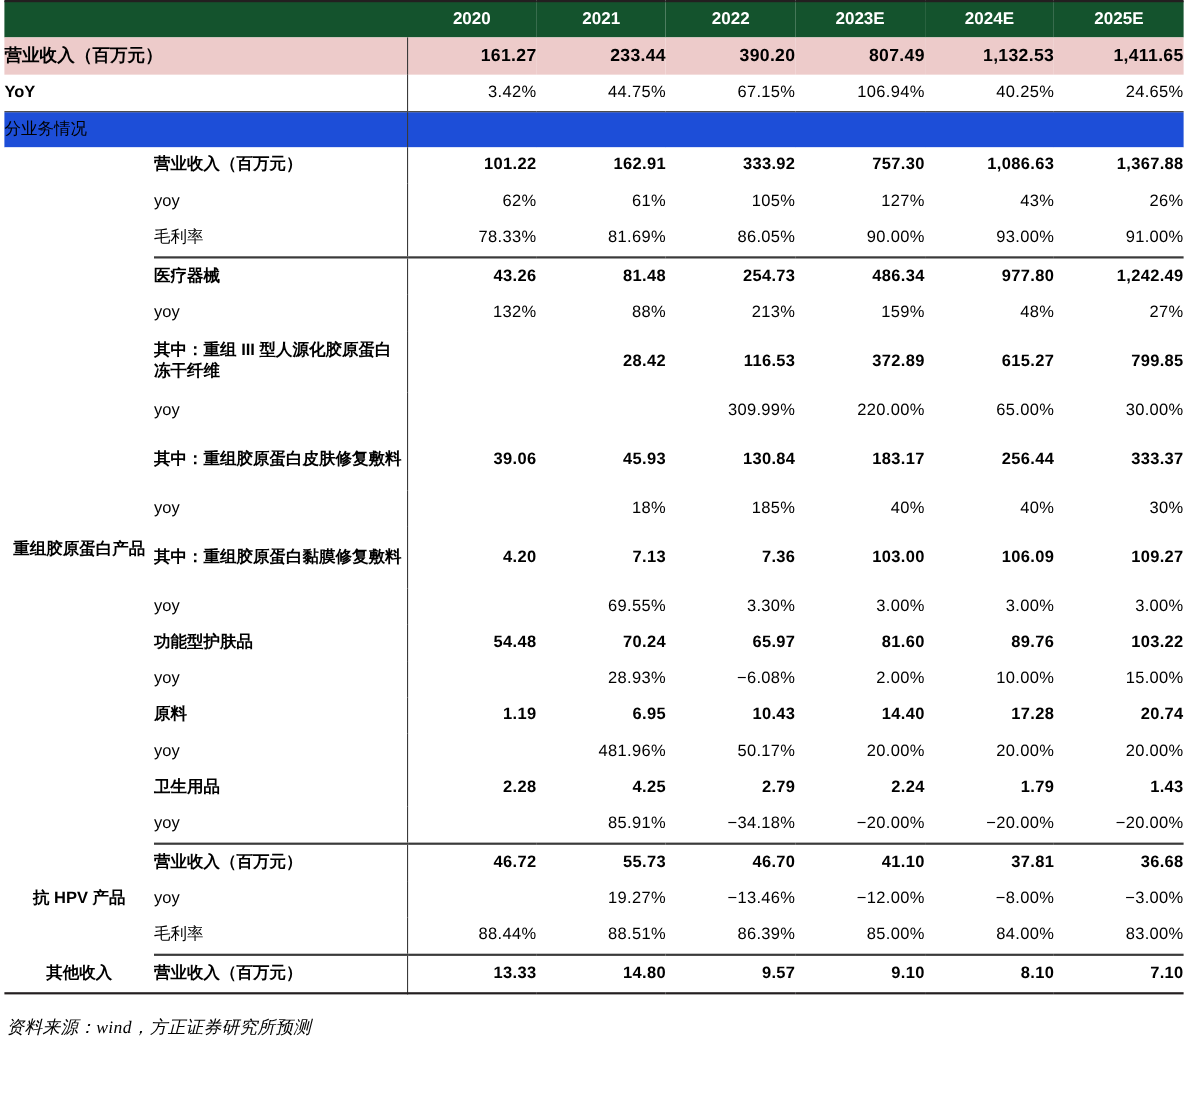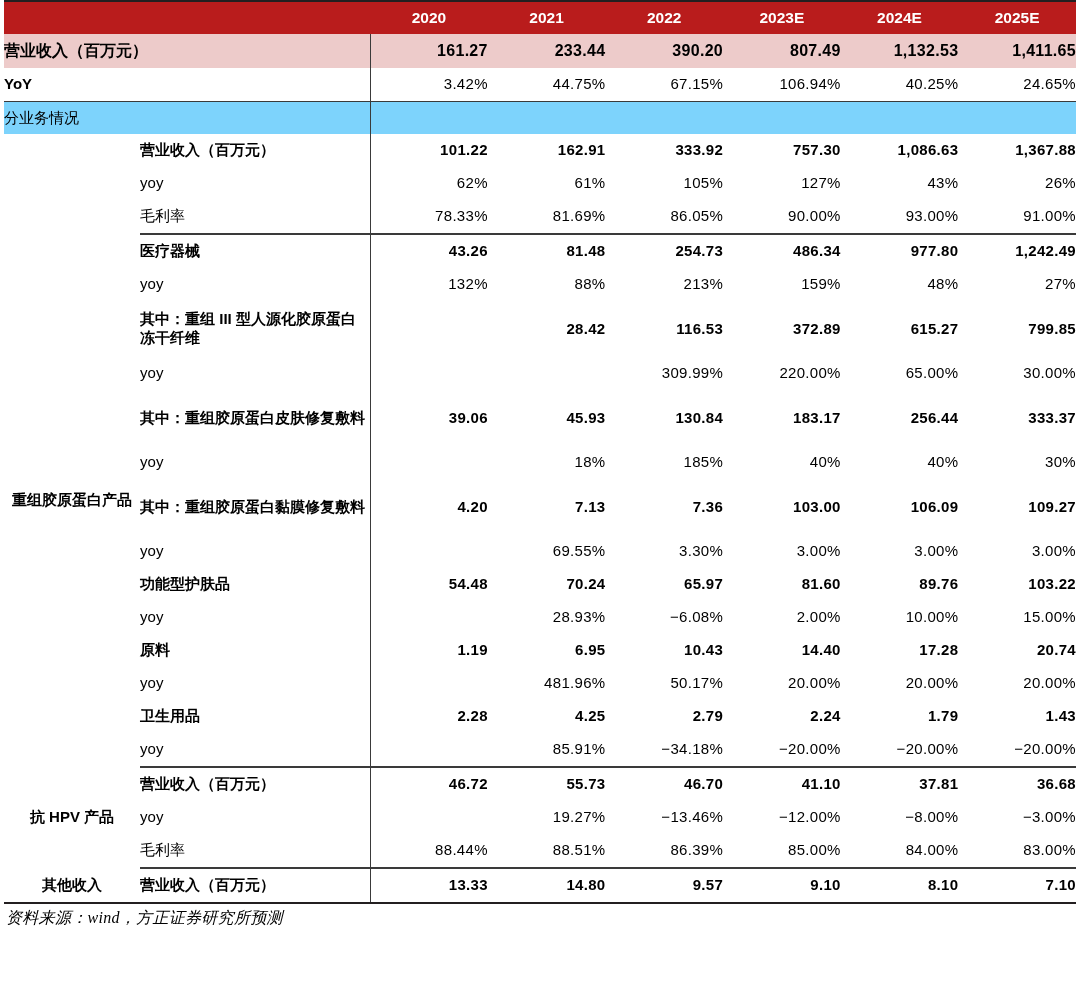--- a/index.html
+++ b/index.html
@@ -48,21 +48,21 @@
     line-height: 1.25;
   }
 
   
   col.c-group  { width: 136px; }
   col.c-label  { width: 230px; }
   col.c-year   { width: 117.6px; }
 
   
   thead tr.head-row th {
-    background: #b91c1c;
+    background: #14532d;
     color: #ffffff;
     font-weight: bold;
     font-size: 15.5px;
     height: 32px;
     text-align: center;
     border: none;
   }
   thead tr.head-row th.head-blank {
     text-align: left;
   }
@@ -88,34 +88,34 @@
   }
   .bold  { font-weight: bold; }
   .norm  { font-weight: normal; }
 
   
   .vsep { border-left: 1.6px solid #3a3a3a; }
 
   
   tr.row-revenue td { background: #edcbca; height: 34px; font-weight: bold; font-size: 16px; }
   tr.row-yoy-top td { background: #ffffff; height: 33px; border-bottom: 1.6px solid #3a3a3a; }
-  tr.row-section td { background: #7dd3fc; height: 32px; }
+  tr.row-section td { background: #1d4ed8; height: 32px; }
 
   tr.data td { height: 33px; background: #ffffff; }
   tr.tall td { height: 56px; }
   tr.block-end td { border-bottom: 2px solid #3a3a3a; }
 
   .two-line { line-height: 1.45; }
 
   
   .source {
     font-family: "Liberation Serif", "DejaVu Serif", serif;
     font-style: italic;
     font-size: 16px;
-    padding: 4px 0 0 6px;
+    padding: 20px 0 0 6px;
     letter-spacing: 0.3px;
   }
 </style>
 </head>
 <body>
 
 <div id="page">
 
 
   <table class="rev-table">

